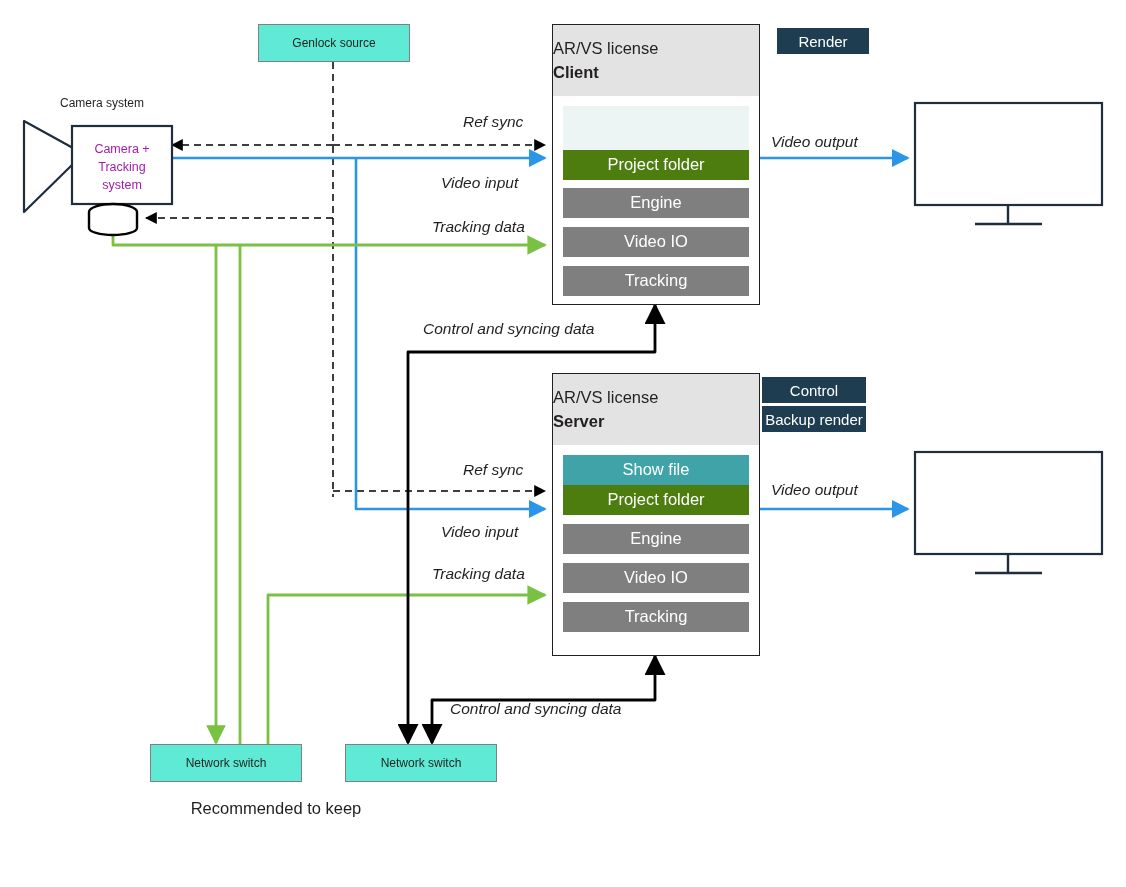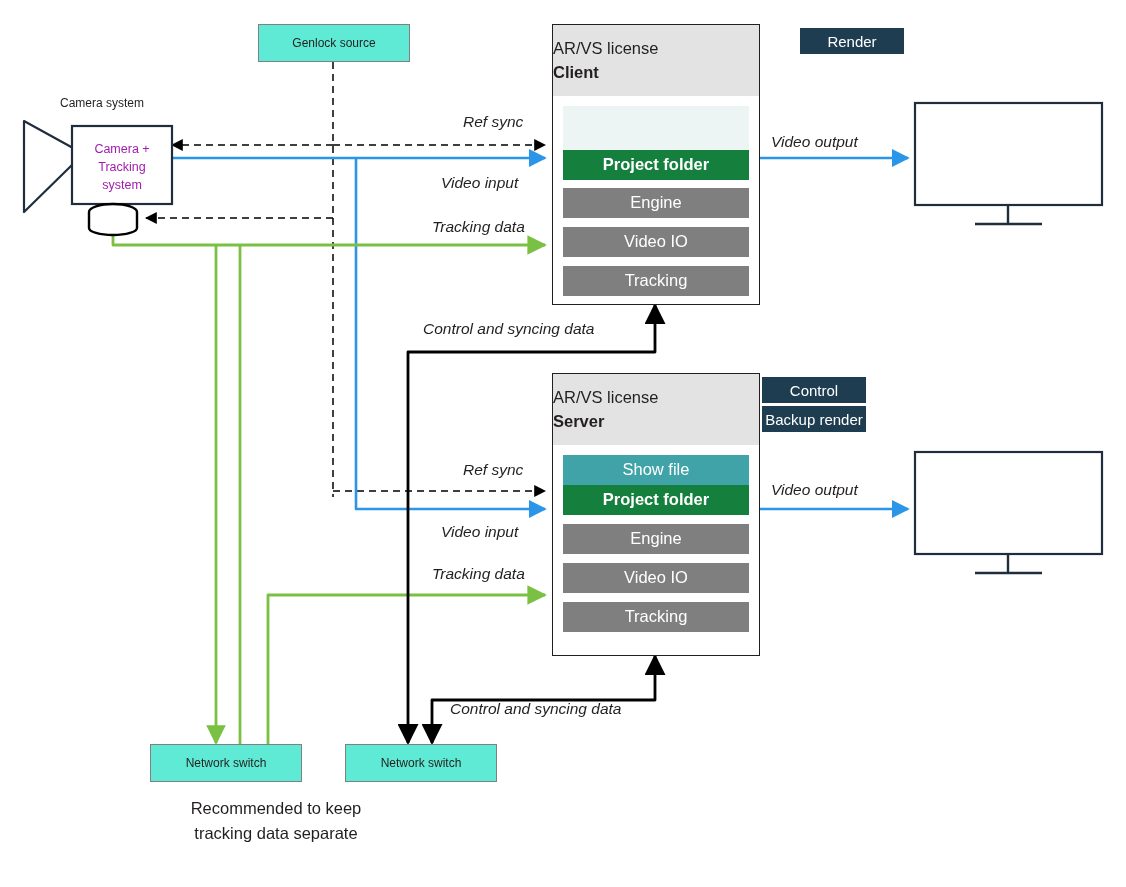--- a/index.html
+++ b/index.html
@@ -73,21 +73,21 @@
     margin: 0 10px;
     display: flex;
     align-items: center;
     justify-content: center;
     font-size: 16.5px;
     color: #ffffff;
   }
   .row.gap { margin-top: 9px; }
   .row-empty { background: #edf4f4; height: 44px; color: transparent; }
   .row-show  { background: #3fa3a8; }
-  .row-proj  { background: #15803d; font-weight: bold; }
+  .row-proj  { background: #4d7c0f; }
   .row-grey  { background: #7f7f7f; }
   .badge {
     position: absolute;
     box-sizing: border-box;
     background: #1f3d50;
     color: #ffffff;
     font-size: 15px;
     display: flex;
     align-items: center;
     justify-content: center;
@@ -218,21 +218,21 @@
       <span class="strong">Client</span>
     </div>
     <div style="height:10px;"></div>
     <div class="row row-empty"></div>
     <div class="row row-proj">Project folder</div>
     <div style="height:8px;"></div>
     <div class="row row-grey">Engine</div>
     <div class="row row-grey gap">Video IO</div>
     <div class="row row-grey gap">Tracking</div>
   </div>
-  <div class="badge" style="left:800px; top:28px; width:104px;">Render</div>
+  <div class="badge" style="left:777px; top:28px; width:92px;">Render</div>
 
   <div class="sys-box" style="left:552px; top:373px; width:208px; height:283px;">
     <div class="sys-header">
       <span>AR/VS license</span>
       <span class="strong">Server</span>
     </div>
     <div style="height:10px;"></div>
     <div class="row row-show">Show file</div>
     <div class="row row-proj">Project folder</div>
     <div style="height:9px;"></div>
@@ -257,16 +257,15 @@
   <div class="txt lbl-italic" style="left:423px; top:320px;">Control and syncing data</div>
 
   <div class="txt lbl-italic" style="left:463px; top:461px;">Ref sync</div>
   <div class="txt lbl-italic" style="left:441px; top:523px;">Video input</div>
   <div class="txt lbl-italic" style="left:432px; top:565px;">Tracking data</div>
   <div class="txt lbl-italic" style="left:771px; top:481px;">Video output</div>
   <div class="txt lbl-italic" style="left:450px; top:700px;">Control and syncing data</div>
 
   <div class="foot" style="left:126px; top:796px; width:300px;">
     <div>Recommended to keep</div>
-    <div>tracking data separate</div>
   </div>
 
 </div>
 
 </body></html>

